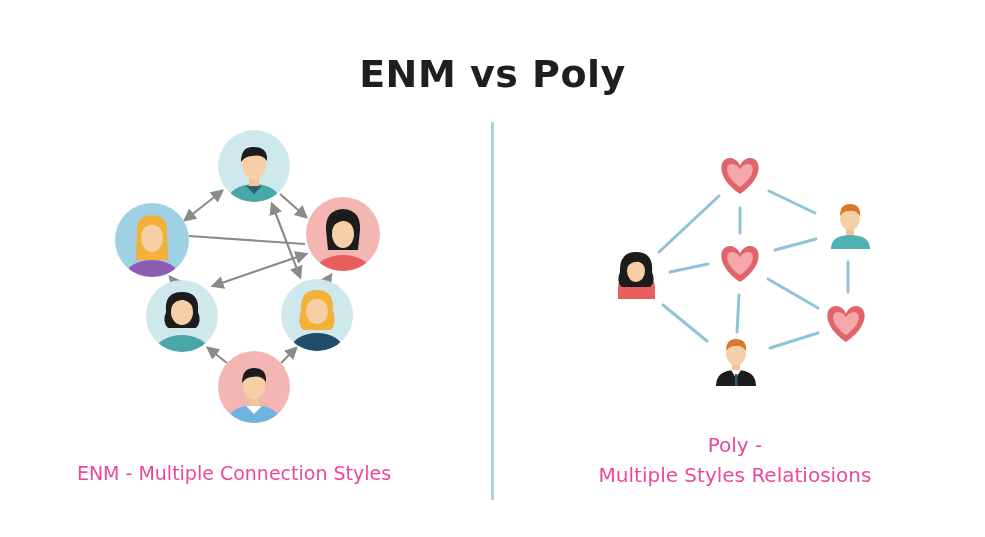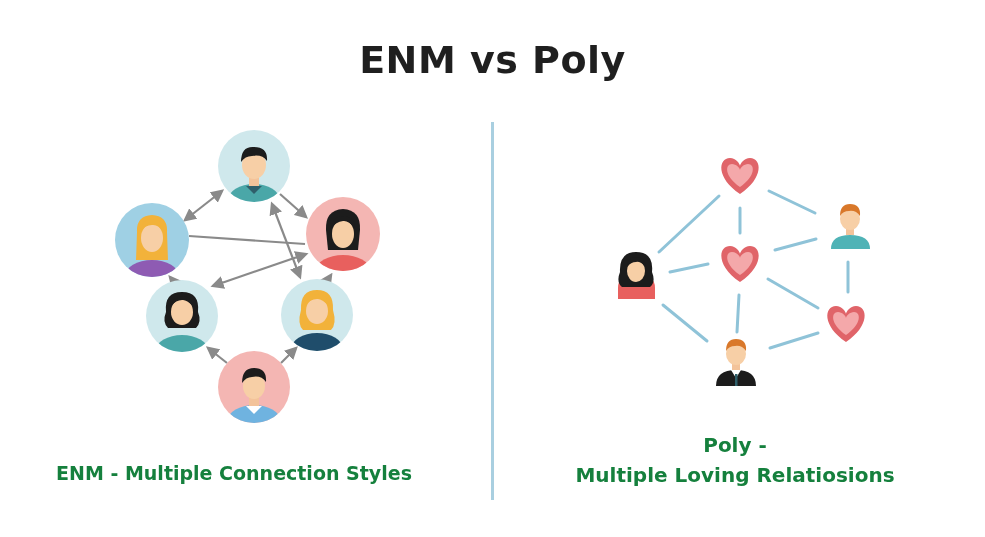--- a/index.html
+++ b/index.html
@@ -1,21 +1,21 @@
 <!DOCTYPE html>
 <html><head>
 <meta charset="utf-8">
 <style>
   html, body { margin:0; padding:0; }
   body { width:985px; height:537px; background:#ffffff; position:relative; overflow:hidden;
          font-family:"DejaVu Sans", "Liberation Sans", sans-serif; color:#1f1f1f; }
-  .title { position:absolute; left:0; width:985px; top:38px; text-align:center;
+  .title { position:absolute; left:0; width:985px; top:52px; text-align:center;
            font-size:38px; font-weight:bold; letter-spacing:0.5px; }
   .divider { position:absolute; left:491px; top:122px; width:3px; height:378px; background:#a9cfe0; }
-  .caption { position:absolute; text-align:center; font-weight:bold; color:#15803d; }
+  .caption { position:absolute; text-align:center; font-weight:normal; color:#ec4899; }
   .cap-left { left:24px; width:420px; top:462px; font-size:19px; }
   .cap-right { left:540px; width:390px; top:430px; font-size:20px; line-height:30px; }
   svg.diagram { position:absolute; left:0; top:0; }
 </style>
 </head>
 <body>
 
 <div class="title">ENM vs Poly</div>
 
 <svg class="diagram" width="985" height="537" viewBox="0 0 985 537">
@@ -165,14 +165,14 @@
     <ellipse cx="736" cy="354" rx="10" ry="11" fill="#f7cfa6"></ellipse>
     <path d="M726,351 Q726,339 736,339 Q747,339 746,351 Q742,345 735,346 Q729,346 726,351 Z" fill="#d9782a"></path>
   </g>
 </svg>
 
 <div class="divider"></div>
 
 <div class="caption cap-left">ENM - Multiple Connection Styles</div>
 <div class="caption cap-right">
   <div>Poly -</div>
-  <div>Multiple Loving Relatiosions</div>
+  <div>Multiple Styles Relatiosions</div>
 </div>
 
 </body></html>

